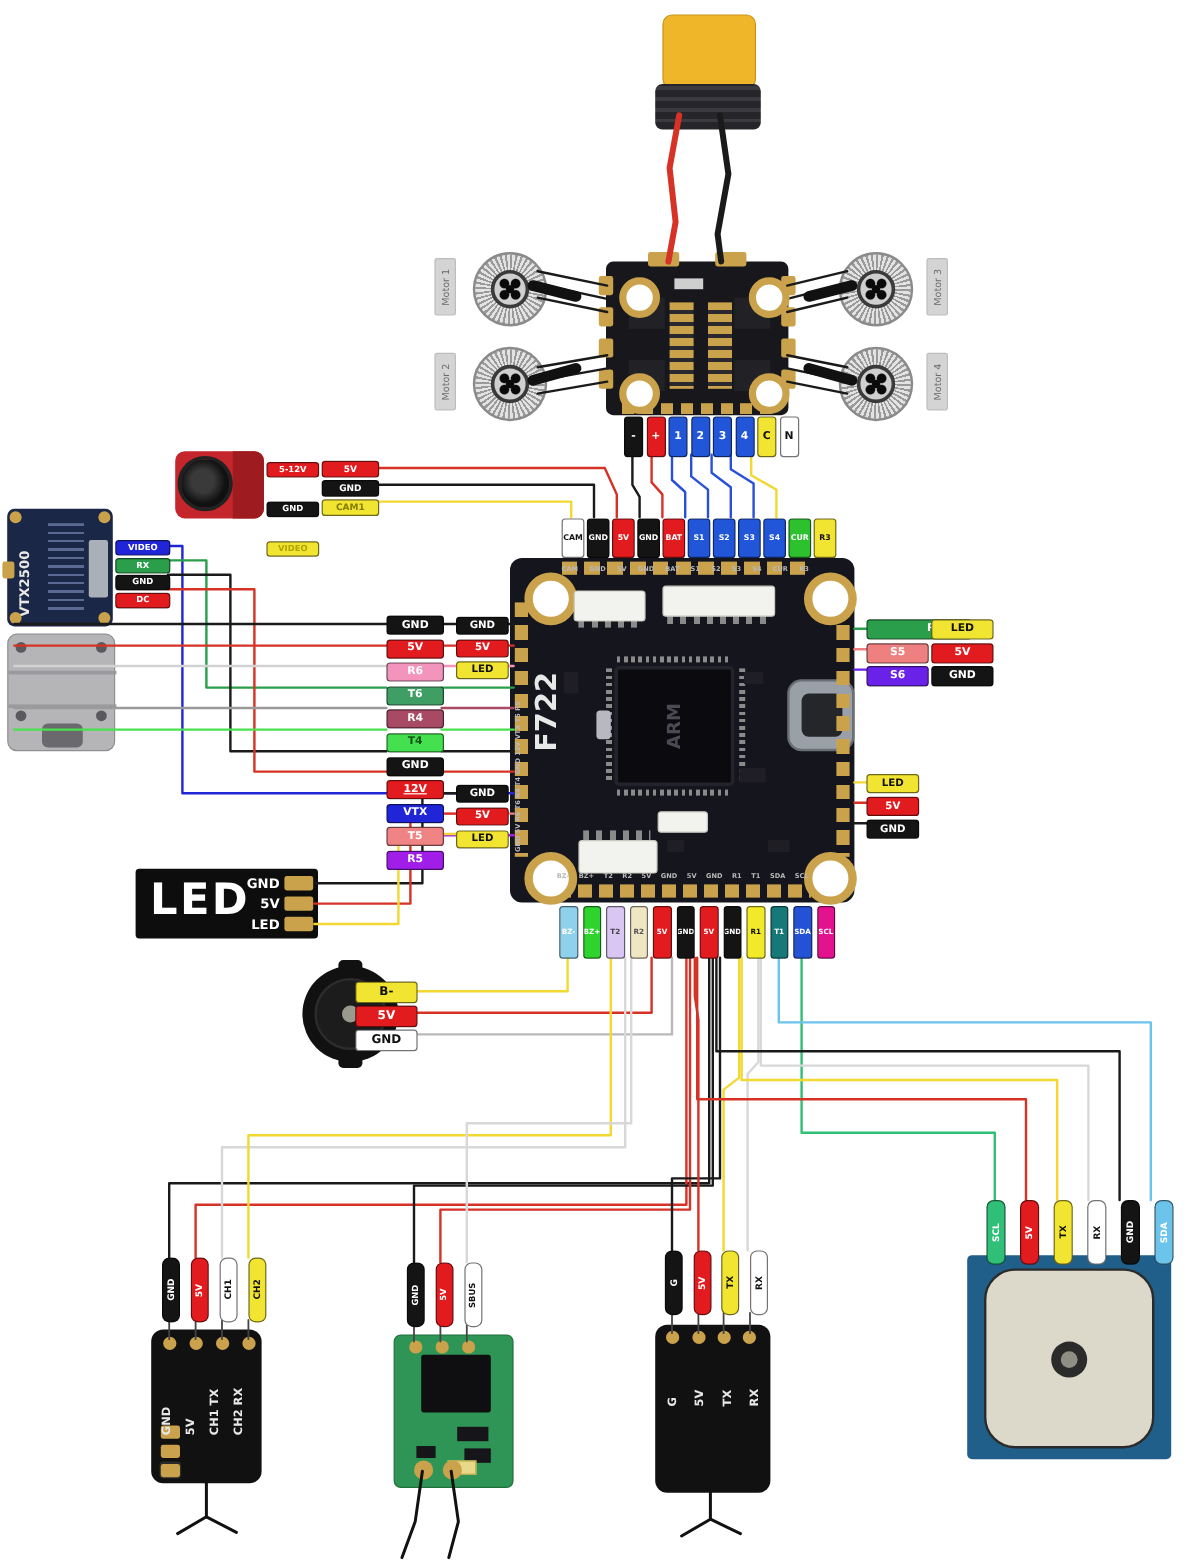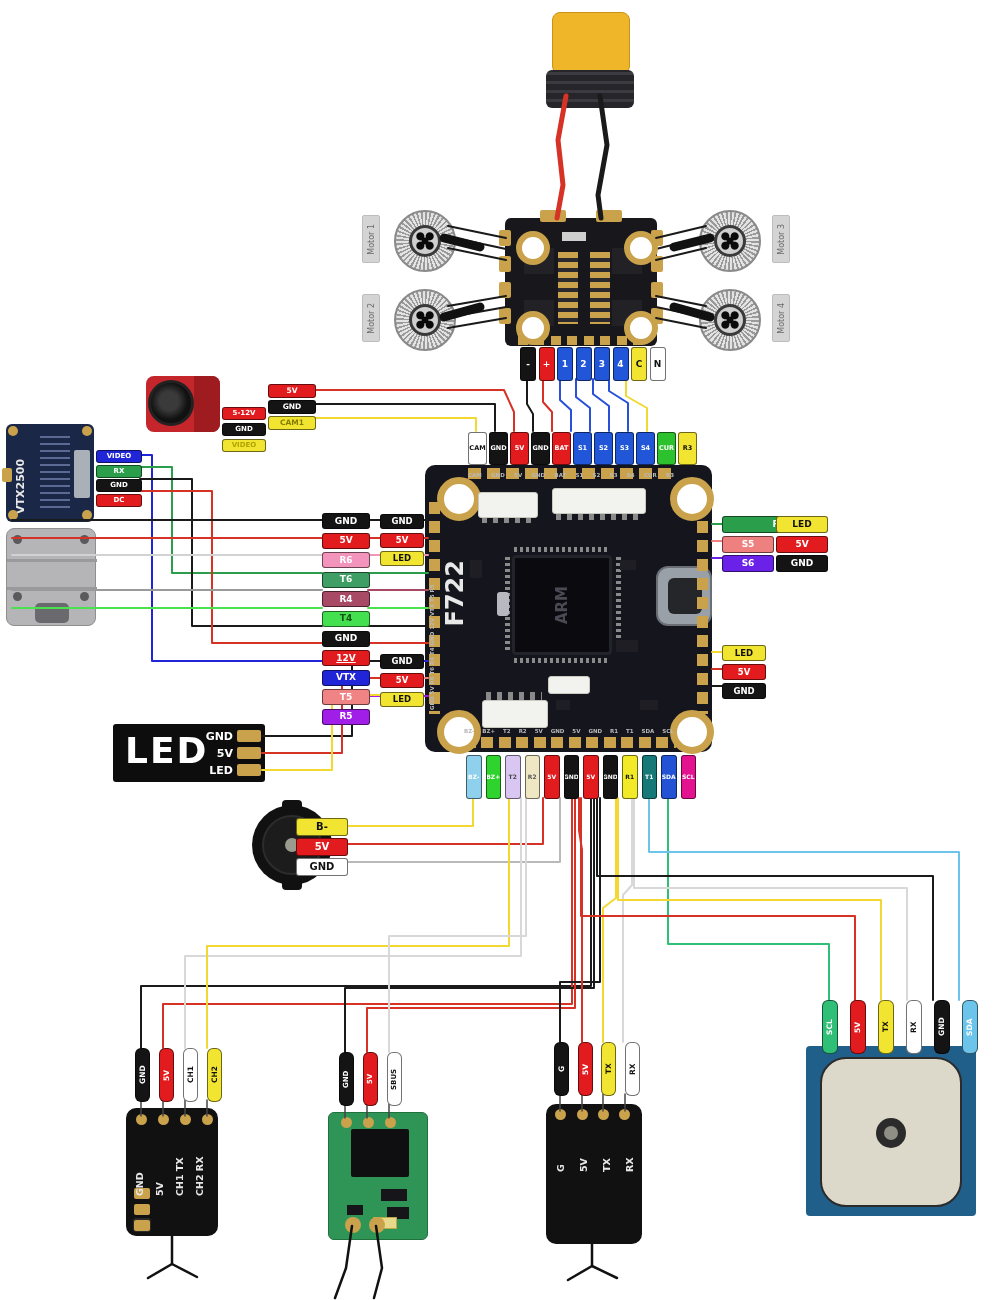--- a/index.html
+++ b/index.html
@@ -327,21 +327,21 @@
   <div class="pills col" style="left:722px;top:645px;gap:3px;--pw:42px;--ph:14px;--fs:8.5px">
       <span class="pill" style="background: rgb(242, 229, 49); color: rgb(17, 17, 17);">LED</span>
       <span class="pill" style="background: rgb(226, 27, 30); color: rgb(255, 255, 255);">5V</span>
       <span class="pill" style="background: rgb(20, 20, 20); color: rgb(255, 255, 255);">GND</span>
     </div>
 
   <div class="abs board" style="left:146px;top:376px;width:74px;height:56px;background:#c4262b;border-radius:8px">
     <div class="abs" style="right:0;top:0;width:26px;height:56px;background:#9e1c20;border-radius:0 8px 8px 0"></div>
   </div>
   <div class="abs" style="left:148px;top:380px;width:46px;height:46px;background:radial-gradient(circle at 45% 45%,#3a3a3a 0 30%,#111 60%);border-radius:50%;border:3px solid #222;z-index:3"></div>
-  <div class="pills col" style="left:222px;top:407px;gap:3px;--pw:42px;--ph:11px;--fs:7px">
+  <div class="pills col" style="left:222px;top:385px;gap:20px;--pw:42px;--ph:11px;--fs:7px">
       <span class="pill" style="background: rgb(226, 27, 30); color: rgb(255, 255, 255);">5-12V</span>
       <span class="pill" style="background: rgb(20, 20, 20); color: rgb(255, 255, 255);">GND</span>
       <span class="pill" style="background: rgb(242, 229, 49); color: rgb(176, 164, 0);">VIDEO</span>
     </div>
   <div class="pills col" style="left:268px;top:384px;gap:2px;--pw:46px;--ph:12px;--fs:7.5px">
       <span class="pill" style="background: rgb(226, 27, 30); color: rgb(255, 255, 255);">5V</span>
       <span class="pill" style="background: rgb(20, 20, 20); color: rgb(255, 255, 255);">GND</span>
       <span class="pill" style="background: rgb(242, 229, 49); color: rgb(133, 124, 0);">CAM1</span>
     </div>
 

